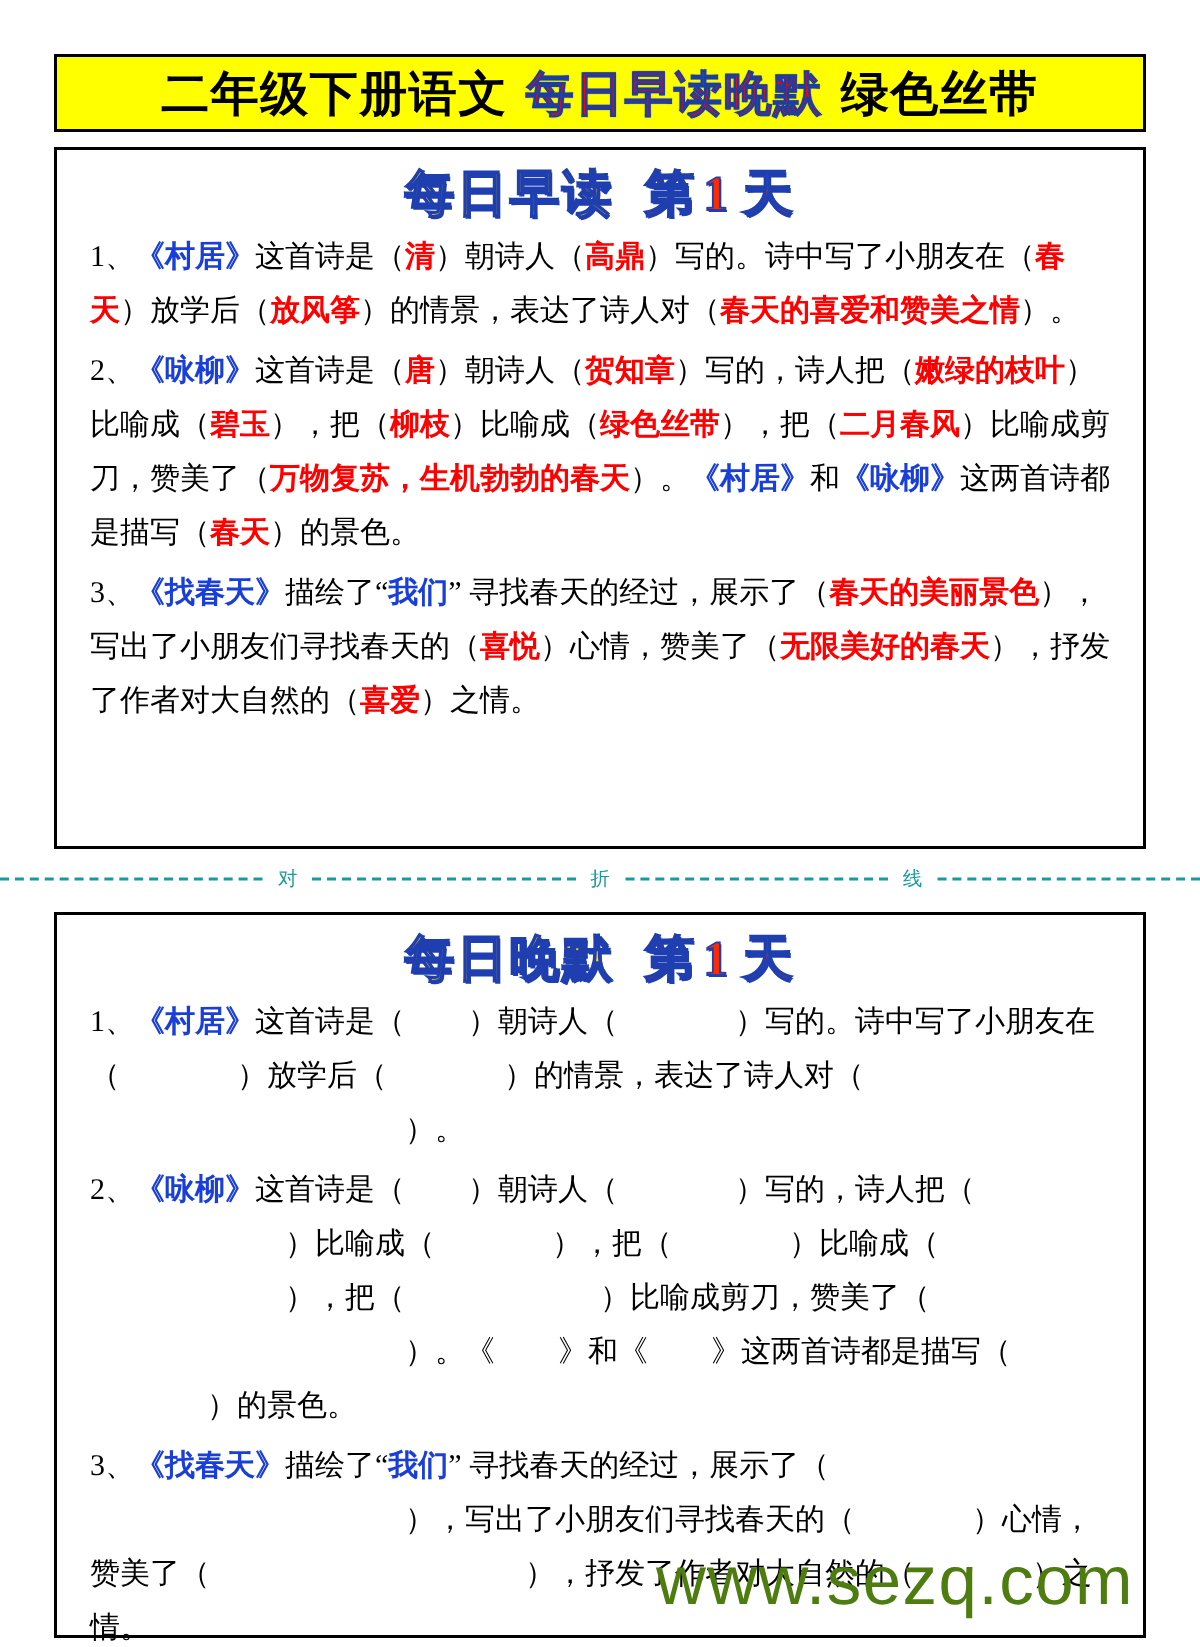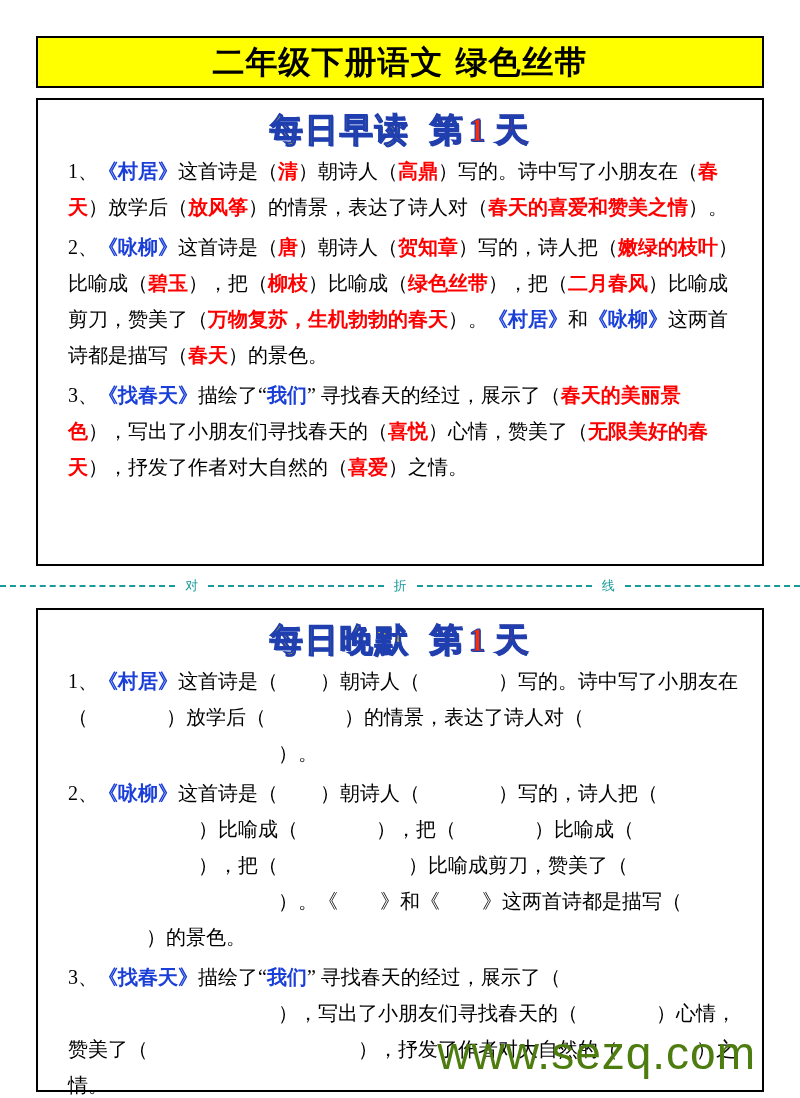--- a/index.html
+++ b/index.html
@@ -85,21 +85,21 @@
   .wa-2 { color: #ff2a00; -webkit-text-stroke: 1.2px #1f3fb0; text-shadow: 1px 1px 0 #1f3fb0; margin-left: 16px; }
   .wa-num { color: #ff2a00; -webkit-text-stroke: 1.2px #1f3fb0; text-shadow: 1px 1px 0 #1f3fb0; }
 
   
   .content {
     padding: 0 22px;
     font-size: 20px;
     line-height: 36px;
   }
   .para {
-    margin: 0 0 4px 8px;
+    margin: 0 0 4px 0;
     text-indent: 0;
   }
   .blk { color: #000; }
   .blue { color: #1a3fd8; font-weight: bold; }
   .redb { color: #ff0000; font-weight: bold; }
   .blank-sm { display: inline-block; min-width: 42px; }
   .blank-md { display: inline-block; min-width: 78px; }
   .blank-lg { display: inline-block; min-width: 130px; }
   .blank-xl { display: inline-block; min-width: 210px; }
 
@@ -140,20 +140,21 @@
     user-select: none;
   }
 </style>
 </head>
 <body>
 
 <div class="page">
 
   <div class="title-banner">
     <span class="title-seg title-black">二年级下册语文</span>
+    <span class="title-seg title-red">每日早读晚默</span>
     <span class="title-seg title-black">绿色丝带</span>
   </div>
 
   <div class="box" id="box-morning">
     <div class="sec-header">
       <span class="wordart wa-1">每日早读</span>
       <span class="wordart wa-2">第</span>
       <span class="wordart wa-num">1</span>
       <span class="wordart wa-2" style="margin-left:4px;">天</span>
     </div>

